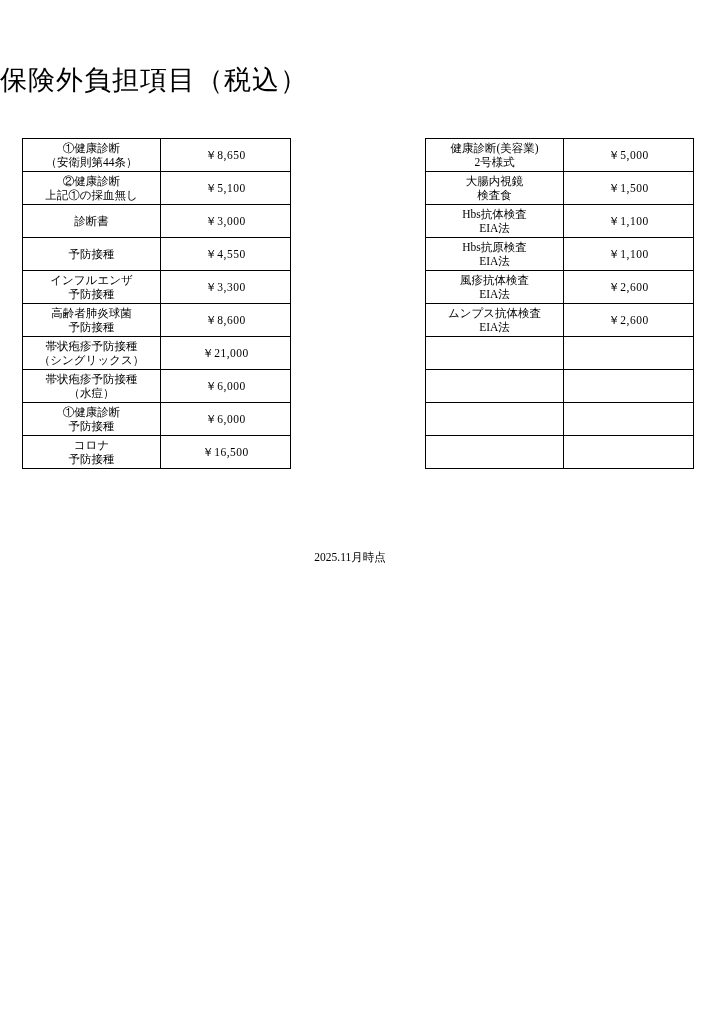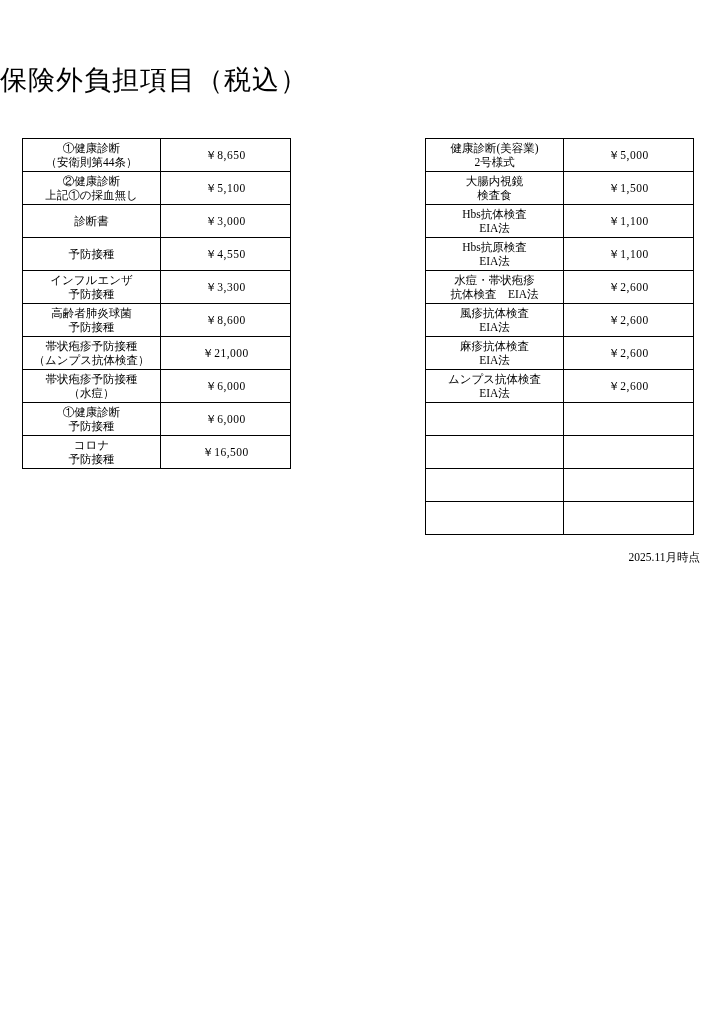--- a/index.html
+++ b/index.html
@@ -76,21 +76,21 @@
     position: absolute;
     left: 425px;
     top: 0;
     border-radius: 32px;
   }
   .footnote {
     position: absolute;
     top: 550px;
     left: 0;
     width: 700px;
-    text-align: right;
+    text-align: center;
     font-size: 11.5px;
   }
   .empty-row td {
     height: 33px;
   }
 </style>
 </head>
 <body>
 
 <div class="page">
@@ -150,21 +150,21 @@
                 <span>高齢者肺炎球菌</span>
                 <span>予防接種</span>
               </span>
             </td>
             <td class="price-cell">￥8,600</td>
           </tr>
           <tr>
             <td class="label-cell">
               <span class="cell-lines">
                 <span>帯状疱疹予防接種</span>
-                <span>（ムンプス抗体検査）</span>
+                <span>（シングリックス）</span>
               </span>
             </td>
             <td class="price-cell">￥21,000</td>
           </tr>
           <tr>
             <td class="label-cell">
               <span class="cell-lines">
                 <span>帯状疱疹予防接種</span>
                 <span>（水痘）</span>
               </span>
@@ -226,39 +226,21 @@
               <span class="cell-lines">
                 <span>Hbs抗原検査</span>
                 <span>EIA法</span>
               </span>
             </td>
             <td class="price-cell">￥1,100</td>
           </tr>
           <tr>
             <td class="label-cell">
               <span class="cell-lines">
-                <span>水痘・帯状疱疹</span>
-                <span>抗体検査　EIA法</span>
-              </span>
-            </td>
-            <td class="price-cell">￥2,600</td>
-          </tr>
-          <tr>
-            <td class="label-cell">
-              <span class="cell-lines">
                 <span>風疹抗体検査</span>
-                <span>EIA法</span>
-              </span>
-            </td>
-            <td class="price-cell">￥2,600</td>
-          </tr>
-          <tr>
-            <td class="label-cell">
-              <span class="cell-lines">
-                <span>麻疹抗体検査</span>
                 <span>EIA法</span>
               </span>
             </td>
             <td class="price-cell">￥2,600</td>
           </tr>
           <tr>
             <td class="label-cell">
               <span class="cell-lines">
                 <span>ムンプス抗体検査</span>
                 <span>EIA法</span>

